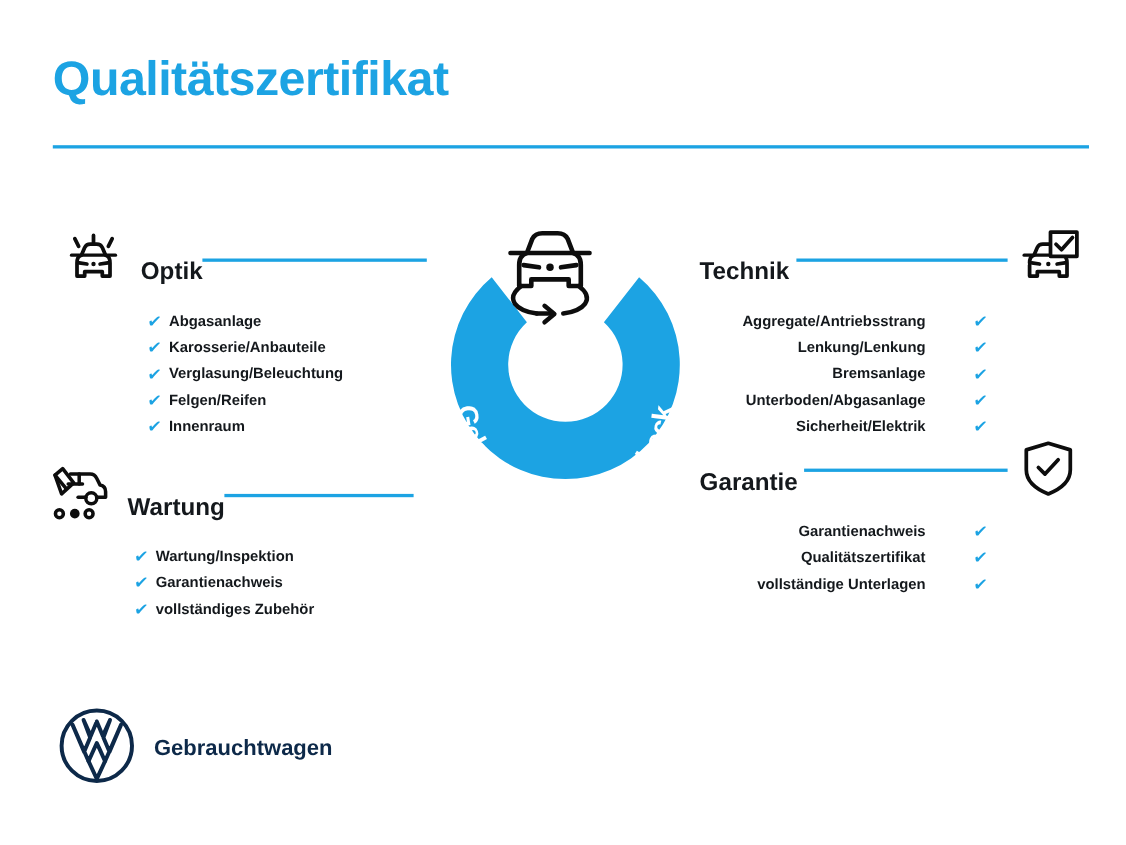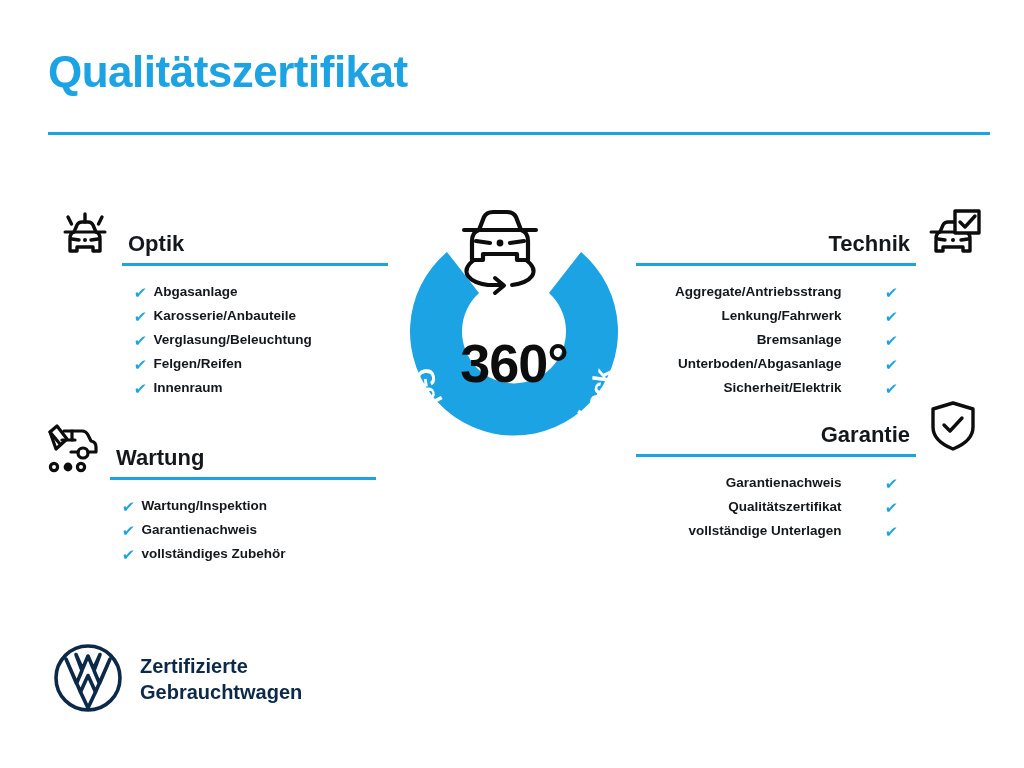--- a/index.html
+++ b/index.html
@@ -56,21 +56,21 @@
     width: 74px;
     height: 62px;
     flex: 0 0 74px;
     display: flex;
     align-items: center;
     justify-content: center;
   }
   .sec-titlewrap {
     flex: 1 1 auto;
     display: flex;
-    flex-direction: column;
+    flex-direction: row;
   }
   .sec-title {
     font-size: 22px;
     font-weight: bold;
     color: #14181c;
     line-height: 1.1;
     padding-bottom: 7px;
   }
   .sec-head.left  .sec-title { text-align: left; padding-left: 6px; }
   .sec-head.right .sec-title { text-align: right; padding-right: 6px; }
@@ -252,21 +252,21 @@
         <path d="M37 15 L42 20 L52 9"></path>
       </svg>
     </div>
   </div>
   <ul class="sec-list right">
     <li>
         <span>Aggregate/Antriebsstrang</span>
         <span class="chk">✔</span>
       </li>
     <li>
-        <span>Lenkung/Fahrwerk</span>
+        <span>Lenkung/Lenkung</span>
         <span class="chk">✔</span>
       </li>
     <li>
         <span>Bremsanlage</span>
         <span class="chk">✔</span>
       </li>
     <li>
         <span>Unterboden/Abgasanlage</span>
         <span class="chk">✔</span>
       </li>
@@ -327,28 +327,26 @@
       <path d="M 10 32 L 82 32" stroke-width="4"></path>
       <path d="M 22 43 L 36 45"></path>
       <path d="M 70 43 L 56 45"></path>
       <circle cx="46" cy="45" r="3.4" fill="#0d0d0d" stroke="none"></circle>
       <path d="M 20 62 Q 9 70 14 78 Q 19 85 34 87" stroke-width="4"></path>
       <path d="M 72 62 Q 83 70 78 78 Q 73 85 58 87" stroke-width="4"></path>
       <path d="M 34 87 L 48 87" stroke-width="4"></path>
       <path d="M 41 80 L 50 87.5 L 41 95" stroke-width="4"></path>
     </g>
   </svg>
-  <div class="badge-num" style="top:136px;">360°</div>
 </div>
 
 <div class="footer">
   <div>
     <svg width="72" height="72" viewBox="0 0 72 72" fill="none" stroke="#0d2949" stroke-width="3.6" stroke-linejoin="round" stroke-linecap="round">
       <circle cx="36" cy="36" r="32"></circle>
       <path d="M36 14 L30.5 27 L24 12.5 M24 12.5 L30 28.5 L24.5 41.5 L14 17 M14 17 L28.5 50 L33 40 L36 33.5 L39 40 L43.5 50 L58 17 M58 17 L47.5 41.5 L42 28.5 L48 12.5 M48 12.5 L41.5 27 L36 14"></path>
       <path d="M28.5 50 L36 66 L43.5 50"></path>
     </svg>
   </div>
   <div class="vw-text">
-    <div>Zertifizierte</div>
     <div>Gebrauchtwagen</div>
   </div>
 </div>
 
 </body></html>

